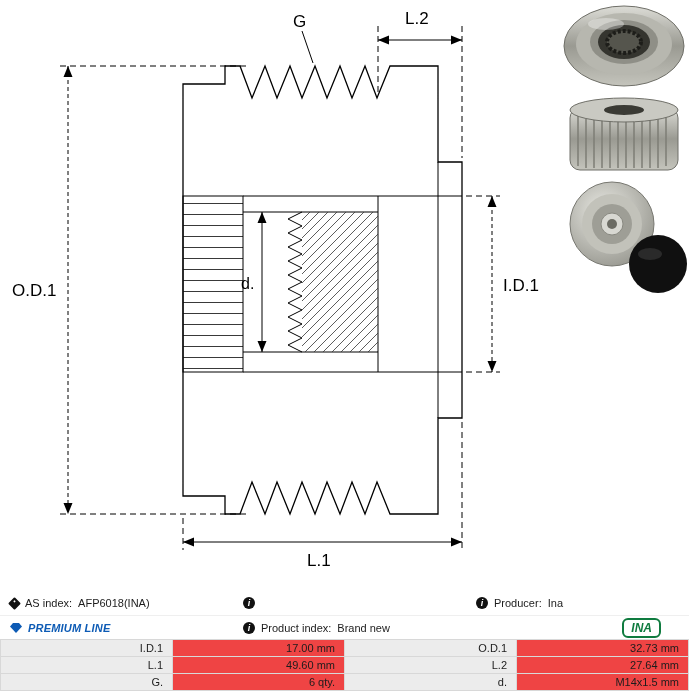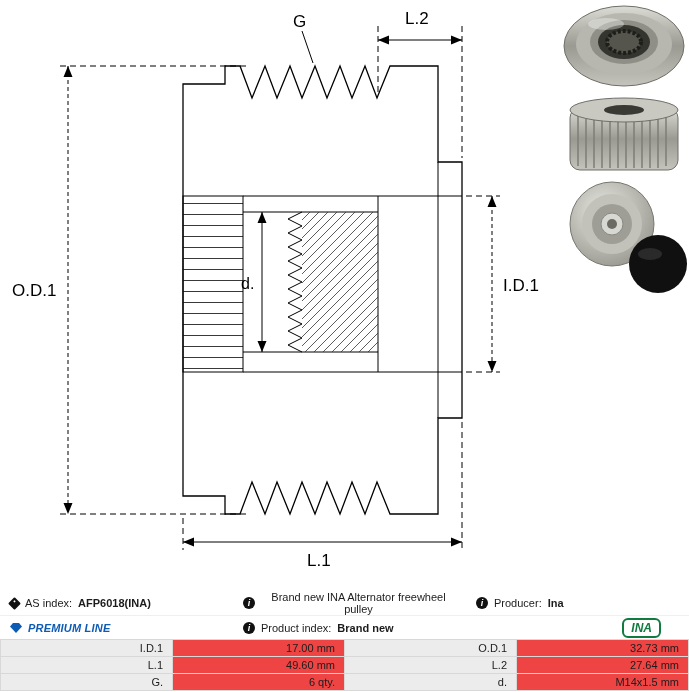--- a/index.html
+++ b/index.html
@@ -6,27 +6,27 @@
   .page{position:relative;width:689px;height:692px;background:#fff;overflow:hidden;}
   .drawing-svg{position:absolute;left:0;top:0;}
   .photos-svg{position:absolute;left:558px;top:0;}
   .dimtext{font-family:"Liberation Sans",sans-serif;font-size:17px;fill:#000;}
   .dimtext.small{font-size:16px;}
   .outline{fill:#fff;stroke:#000;stroke-width:1.3;stroke-linejoin:miter;}
   .thin{stroke:#000;stroke-width:1;fill:none;}
   .dash{stroke:#000;stroke-width:1;fill:none;stroke-dasharray:6 4;}
   .dimdash{stroke:#000;stroke-width:1;fill:none;stroke-dasharray:4 3;}
   .arrow{fill:#000;stroke:none;}
-  .info{position:absolute;left:0;top:591px;width:689px;text-align:center;}
+  .info{position:absolute;left:0;top:591px;width:689px;}
   .irow{display:flex;height:24px;border-bottom:1px solid #efefef;}
   .icell{display:flex;align-items:center;gap:6px;padding:0 10px;font-size:11px;color:#1c1c1c;background:#fff;box-sizing:border-box;}
   .icell.c1{width:233px;}
   .icell.c2{width:233px;}
   .icell.c3{width:223px;}
-  .icell b{font-weight:bold;}
+  .icell b{font-weight:normal;}
   .tag-icon{width:9px;height:9px;background:#111;transform:rotate(45deg);border-radius:1px;position:relative;flex:0 0 auto;}
   .tag-icon::after{content:"";position:absolute;left:2px;top:2px;width:2px;height:2px;border-radius:50%;background:#fff;}
   .info-icon{width:12px;height:12px;border-radius:50%;background:#111;color:#fff;font-size:9px;font-weight:bold;font-style:italic;display:flex;align-items:center;justify-content:center;flex:0 0 auto;}
   .gem-icon{width:12px;height:10px;background:#0d5bb5;clip-path:polygon(25% 0,75% 0,100% 35%,50% 100%,0 35%);flex:0 0 auto;}
   .premium{color:#0d5bb5;font-weight:bold;letter-spacing:.2px;font-style:italic;}
   .ina-logo{margin-left:auto;margin-right:18px;border:2px solid #0f7b3f;color:#0f7b3f;font-weight:bold;font-style:italic;border-radius:6px;padding:0 7px;font-size:12px;line-height:16px;}
   table.specs{position:absolute;left:0;top:639px;width:689px;border-collapse:collapse;font-size:11px;color:#1c1c1c;table-layout:fixed;}
   table.specs td{border:1px solid #d8d8d8;height:16px;padding:0 9px;text-align:right;}
   table.specs td.lab{background:#ececec;}
   table.specs td.val{background:#ef4444;}
@@ -152,21 +152,20 @@
 
   <div class="info">
     <div class="irow">
       <div class="icell c1">
         <span class="tag-icon"></span>
         <span>AS index:</span>
         <b>AFP6018(INA)</b>
       </div>
       <div class="icell c2">
         <span class="info-icon">i</span>
-        <span>Brand new INA Alternator freewheel pulley</span>
       </div>
       <div class="icell c3">
         <span class="info-icon">i</span>
         <span>Producer:</span>
         <b>Ina</b>
       </div>
     </div>
     <div class="irow">
       <div class="icell c1">
         <span class="gem-icon"></span>

